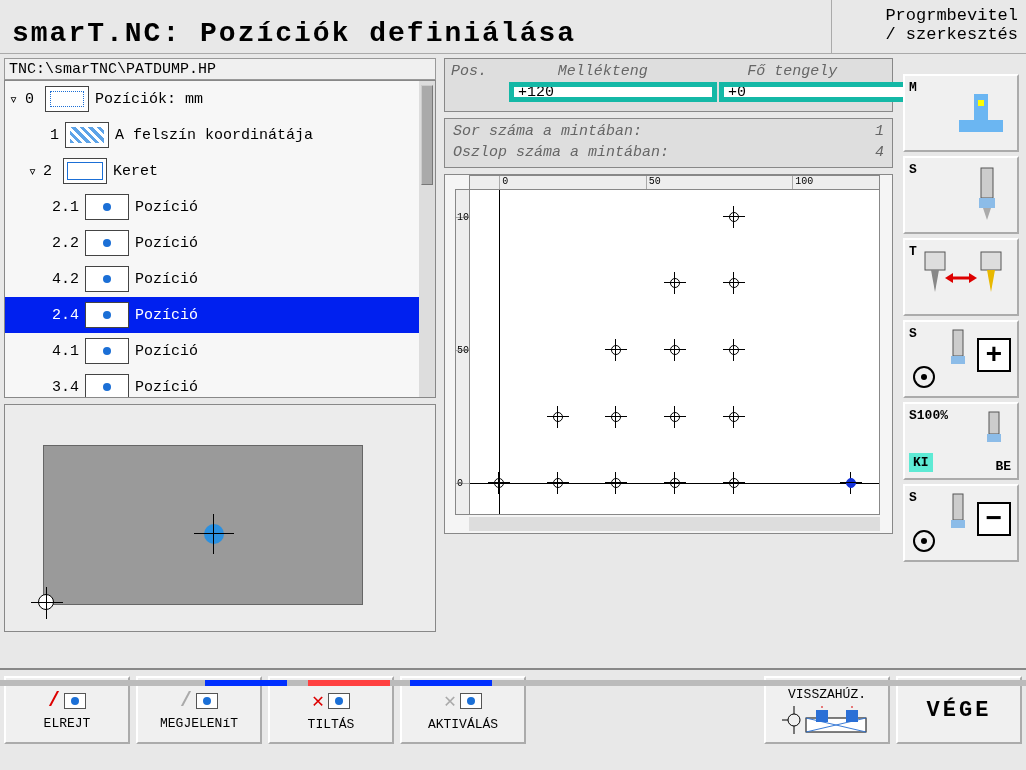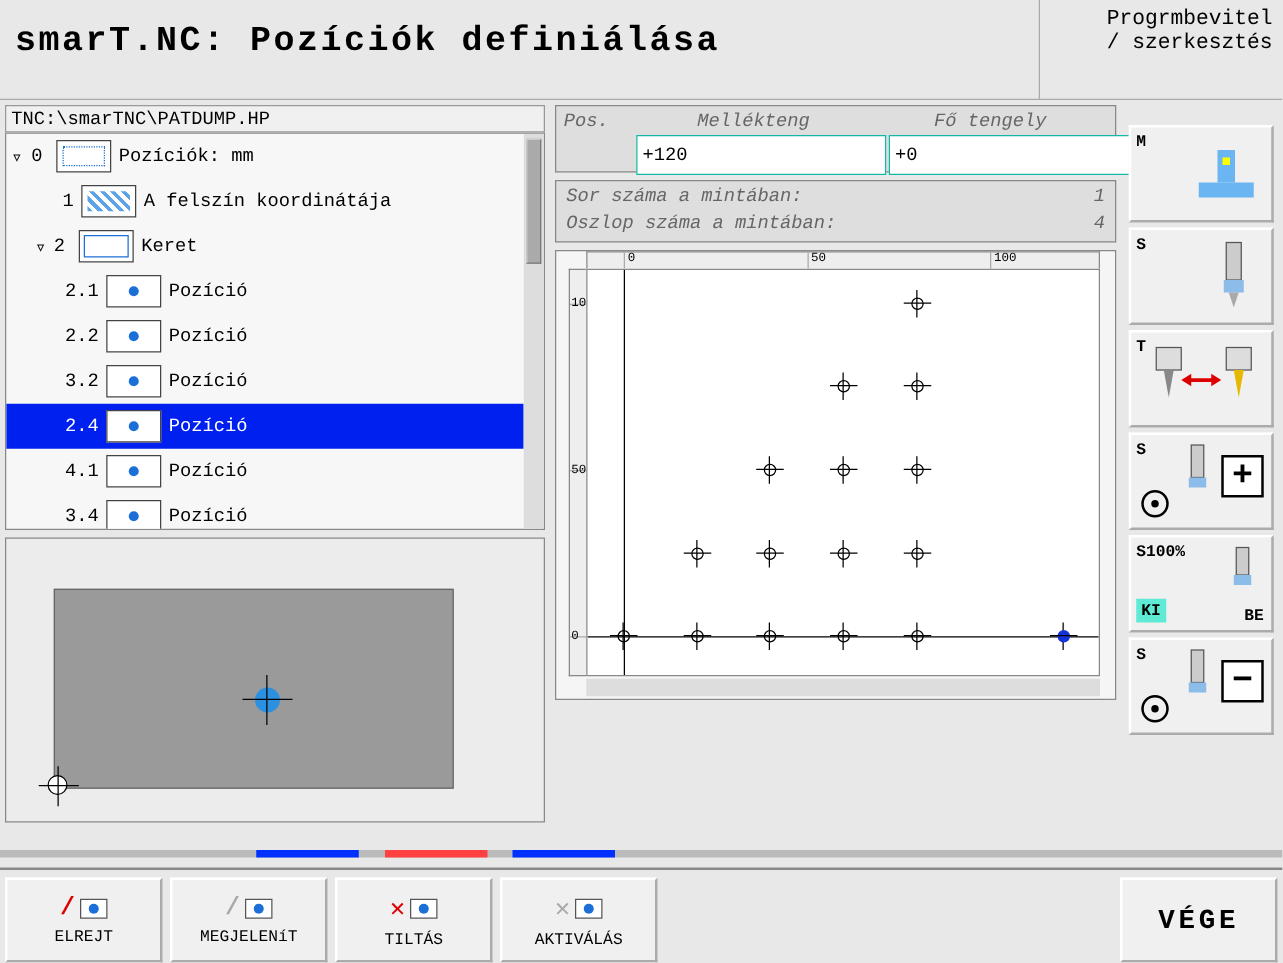--- a/index.html
+++ b/index.html
@@ -5,21 +5,21 @@
   * { box-sizing: border-box; margin: 0; padding: 0; }
   body {
     font-family: "Courier New", monospace;
     background: #e8e8e8;
     width: 1026px;
     height: 770px;
     overflow: hidden;
     position: relative;
   }
   .header {
-    height: 80px;
+    height: 54px;
     display: flex;
     border-bottom: 1px solid #aaa;
   }
   .header-left {
     flex: 1;
     font-size: 28px;
     font-weight: bold;
     letter-spacing: 2px;
     padding: 18px 12px;
     color: #000;
@@ -155,22 +155,22 @@
     border:1px solid #888; background:#dedede;
     padding:4px 6px; height: 54px;
     display:flex;flex-direction:column;gap:2px;
     font-size:15px; font-style:italic; color:#666;
   }
   .params-row{display:flex;align-items:center;gap:2px;}
   .params-row label{ min-width:56px;}
   .params-row .hlabel{ flex:1; text-align:center;}
   .val-field{
     background:#fff;
-    border:1px solid #14b8a6;
-    height:32px;
+    border:5px solid #14b8a6;
+    height:20px;
     padding:1px 4px;
     font-family:inherit; font-size:15px; font-style:normal;
     color:#000;
   }
   .info-box{
     border:1px solid #888;background:#dedede;
     padding:4px 8px; height:50px; margin-top:6px;
     font-size:15px;font-style:italic;color:#666;
     display:flex;flex-direction:column;gap:4px;
   }
@@ -294,21 +294,21 @@
               <span>Pozíció</span>
             </div>
             <div class="tree-row sub">
               <span class="idx">2.2</span>
               <span class="tree-icon">
                 <span class="single-dot"></span>
               </span>
               <span>Pozíció</span>
             </div>
             <div class="tree-row sub">
-              <span class="idx">3.2</span>
+              <span class="idx">4.2</span>
               <span class="tree-icon">
                 <span class="single-dot"></span>
               </span>
               <span>Pozíció</span>
             </div>
             <div class="tree-row sub selected">
               <span class="idx">2.4</span>
               <span class="tree-icon">
                 <span class="single-dot"></span>
               </span>
@@ -552,16 +552,28 @@
   <div class="soft-btn">
     <div class="icon-row">
         <span style="color:#aaa;font-size:20px;font-weight:bold;">✕</span>
         <span class="marker">
           <span class="d"></span>
         </span>
       </div>
     <span>AKTIVÁLÁS</span>
   </div>
   <div style="flex:1"></div>
+  <div class="soft-btn">
+    <span>VISSZAHÚZ.</span>
+    <svg width="90" height="28">
+      <circle cx="12" cy="14" r="6" fill="none" stroke="#000"></circle>
+      <path d="M12 8 L12 0 M12 20 L12 28 M6 14 L0 14" stroke="#000"></path>
+      <rect x="24" y="12" width="60" height="14" fill="#fff" stroke="#000"></rect>
+      <path d="M24 12 L84 26 M24 26 L84 12" stroke="#3b7cd6"></path>
+      <rect x="34" y="4" width="12" height="12" fill="#2a6fd6"></rect>
+      <rect x="64" y="4" width="12" height="12" fill="#2a6fd6"></rect>
+      <path d="M40 2 L40 -6 M70 2 L70 -6" stroke="#d00"></path>
+    </svg>
+  </div>
   <div class="soft-btn" style="justify-content:center;">
     <span style="font-size:22px;font-weight:bold;letter-spacing:3px;">VÉGE</span>
   </div>
 </div>
 
 </body></html>

